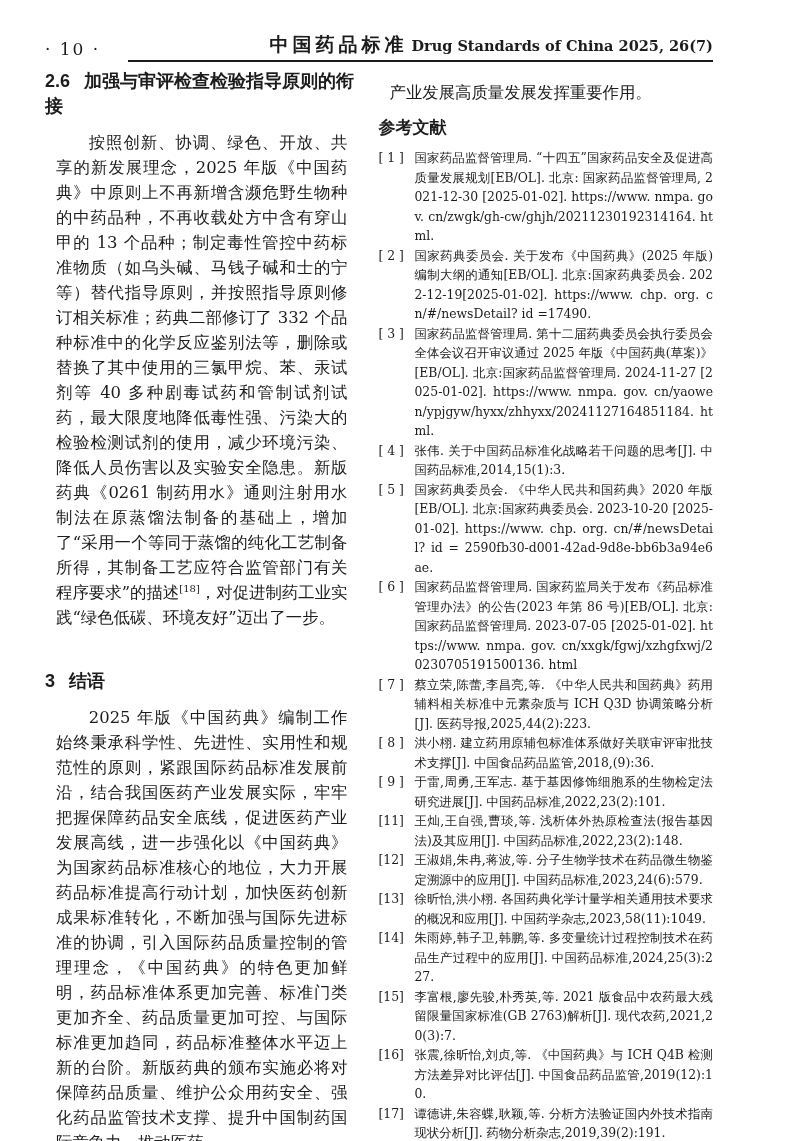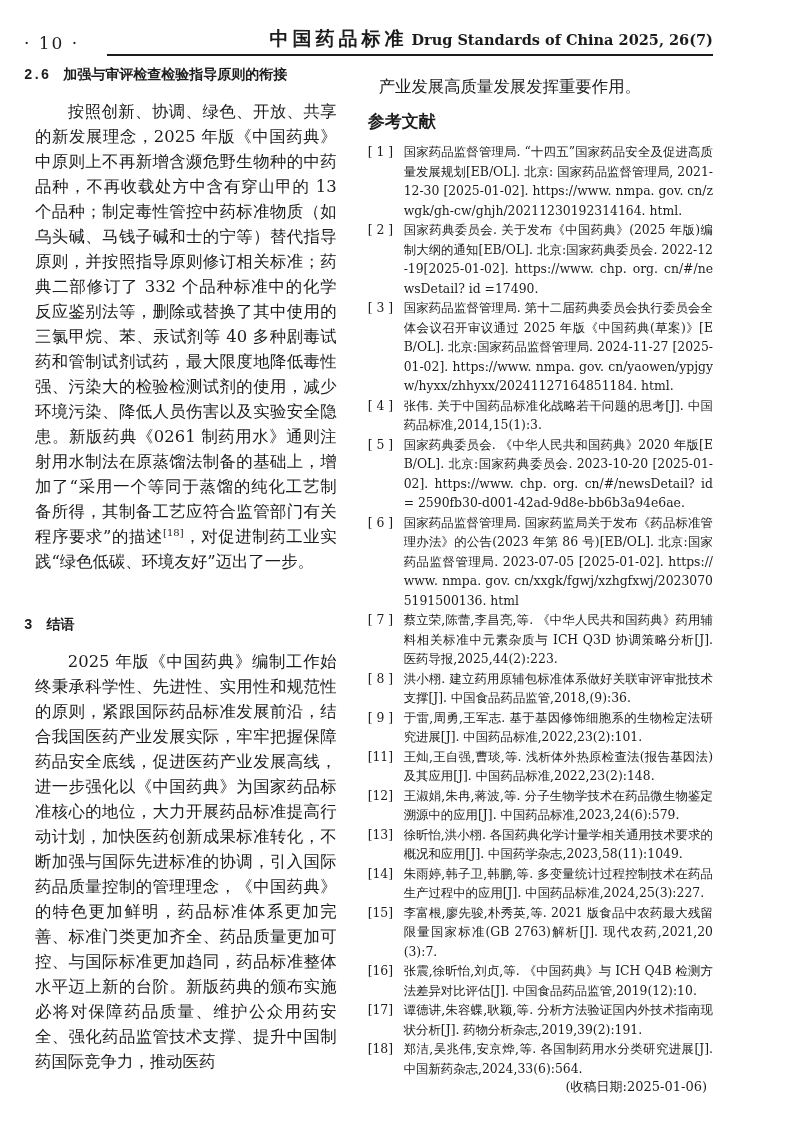--- a/index.html
+++ b/index.html
@@ -7,59 +7,60 @@
   body {
     width: 800px; height: 1141px;
     background: #ffffff;
     color: #1c1c1c;
     font-family: "DejaVu Serif", "Liberation Serif", serif;
     overflow: hidden;
   }
   .page {
     position: relative;
     width: 738px; height: 1141px;
-    padding: 26px 25px 0 24px;
+    padding: 26px 25px 0 45px;
   }
   
   .header { display: flex; align-items: flex-end; }
   .page-num {
     font-size: 17px;
     white-space: pre;
     padding-bottom: 3px;
     letter-spacing: 2px;
   }
   .header-rule {
     flex: 1;
     margin-left: 28px;
     border-bottom: 2px solid #1c1c1c;
     display: flex;
     justify-content: flex-end;
     align-items: baseline;
     padding-bottom: 2px;
+    margin-top: 6px;
   }
   .journal-cn {
     font-weight: bold;
     font-size: 19px;
     letter-spacing: 4px;
   }
   .journal-en {
     font-size: 14.5px;
     font-weight: 600;
     margin-left: 4px;
     white-space: nowrap;
   }
   
   .columns { display: flex; margin-top: 7px; }
   .col-left  { width: 358px; }
   .col-right { width: 382px; margin-left: 20px; }
   
   .sec-heading {
-    font-family: Liberation Mono, monospace;
+    font-family: Liberation Sans, sans-serif;
     font-weight: bold;
-    font-size: 14px;
+    font-size: 18px;
     line-height: 25px;
     margin: 0;
   }
   .sec-heading .sec-num { margin-right: 14px; }
   .sec-heading.spaced { margin-top: 39px; }
   .body-par {
     font-size: 16.4px;
     line-height: 25px;
     text-align: justify;
     text-indent: 2em;

